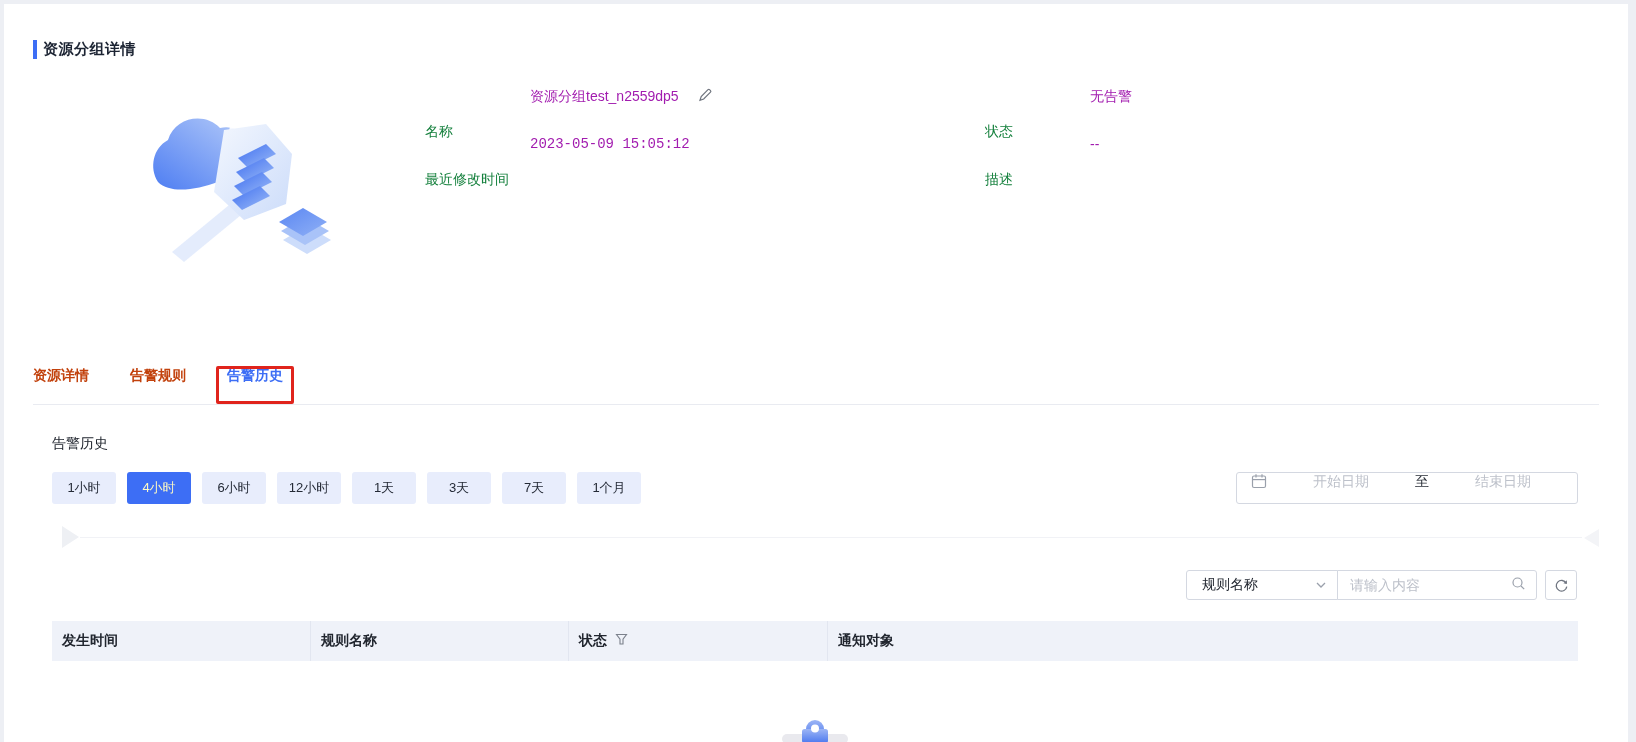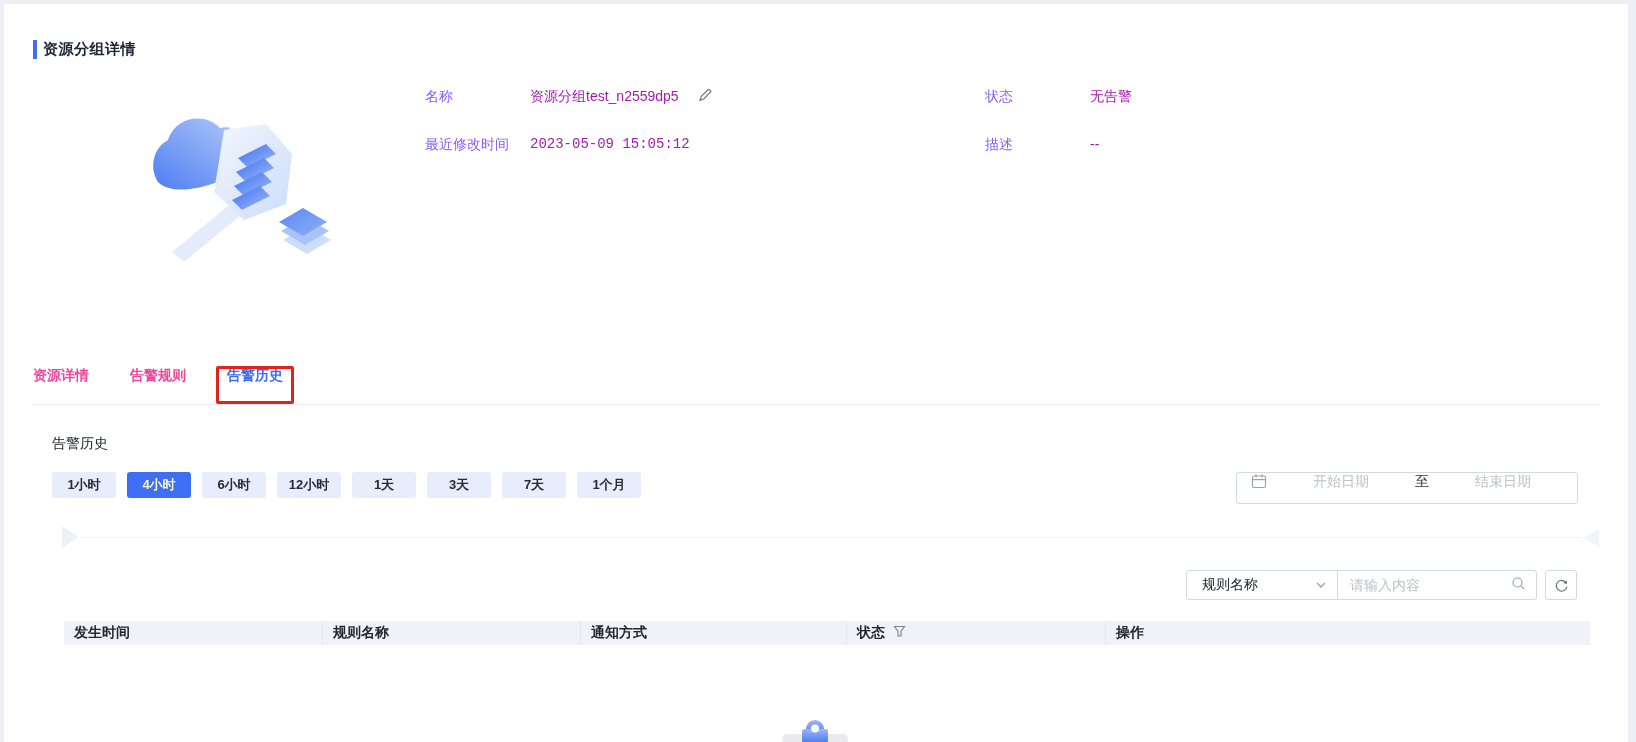--- a/index.html
+++ b/index.html
@@ -9,36 +9,36 @@
   .card { position:absolute; background:#ffffff; }
   .card-detail { left:4px; top:4px; width:1624px; height:400px; }
   .card-main { left:4px; top:337px; width:1624px; height:405px; }
 
   
   .accent-bar { position:absolute; left:29px; top:36px; width:4px; height:19px; background:#3d6ef5; }
   .detail-title { position:absolute; left:39px; top:36px; font-size:15px; font-weight:700; color:#1c2433; letter-spacing:.5px; }
   .illustration { position:absolute; left:140px; top:96px; width:190px; height:175px; }
 
   .fld { position:absolute; font-size:14px; white-space:nowrap; }
-  .fld-label { color:#8b5cf6; }
+  .fld-label { color:#15803d;margin-top:35px; }
   .fld-value { color:#a21caf; }
   .edit-icon { position:absolute; left:693px; top:83px; width:16px; height:16px; cursor:pointer; }
 
   
-  .tab { position:absolute; top:30px; height:22px; font-size:14px; font-weight:600; color:#ec4899; cursor:pointer; white-space:nowrap; }
+  .tab { position:absolute; top:30px; height:22px; font-size:14px; font-weight:600; color:#c2410c; cursor:pointer; white-space:nowrap; }
   .tab.active { color:#3d6ef5; }
   .tab-underline { position:absolute; left:221px; top:64px; width:63px; height:3px; background:#3d6ef5; border-radius:2px; }
   .tab-divider { position:absolute; left:29px; top:67px; width:1566px; height:1px; background:#e9ebf1; }
   .annotation-box { position:absolute; left:212px; top:29px; width:78px; height:38px; border:3px solid #e0241c; border-radius:2px; pointer-events:none; }
 
   .section-title { position:absolute; left:48px; top:98px; font-size:14px; color:#21262f; }
 
   
   .ranges { position:absolute; left:48px; top:135px; display:flex; gap:11px; }
-  .range-btn { width:64px; height:26px; border:none; border-radius:3px; background:#e8edfc; color:#242a36; font-size:13px; font-family:inherit; cursor:pointer;font-weight:bold; }
+  .range-btn { width:64px; height:32px; border:none; border-radius:3px; background:#e8edfc; color:#242a36; font-size:13px; font-family:inherit; cursor:pointer; }
   .range-btn.active { background:#3d6ef5; color:#fef9c3; }
 
   
   .date-picker { position:absolute; left:1232px; top:135px; width:342px; height:32px; background:#fff; border:1px solid #d4d8e1; border-radius:3px; display:flex; align-items:flex-start; cursor:pointer; }
   .date-picker .cal { margin-left:14px; flex:0 0 auto; }
   .dp-ph { flex:1; text-align:center; font-size:14px; color:#bdc1ca; }
   .dp-sep { flex:0 0 auto; font-size:14px; color:#2a2f38; }
 
   
   .strip-line { position:absolute; left:76px; top:200px; width:1502px; height:1px; background:#f1f2f6; }
@@ -51,21 +51,21 @@
   .rule-select { width:152px; height:30px; border:1px solid #d4d8e1; border-radius:3px 0 0 3px; background:#fff; display:flex; align-items:center; cursor:pointer; }
   .rule-select span { margin-left:15px; font-size:14px; color:#21262f; flex:1; }
   .rule-select svg { margin-right:10px; }
   .search-box { width:200px; height:30px; margin-left:-1px; border:1px solid #d4d8e1; border-radius:0 3px 3px 0; background:#fff; display:flex; align-items:center; }
   .search-box input { flex:1; border:none; outline:none; margin-left:12px; font-size:14px; font-family:inherit; color:#21262f; min-width:0; background:transparent; }
   .search-box input::placeholder { color:#bdc1ca; }
   .search-box .mag { margin-right:10px; cursor:pointer; flex:0 0 auto; }
   .refresh-btn { width:32px; height:30px; margin-left:8px; border:1px solid #d4d8e1; border-radius:3px; background:#fff; display:flex; align-items:center; justify-content:center; cursor:pointer; }
 
   
-  .table-header { position:absolute; left:48px; top:284px; width:1526px; height:24px; background:#eff2f9; display:flex;margin-left:12px; }
+  .table-header { position:absolute; left:48px; top:284px; width:1526px; height:40px; background:#eff2f9; display:flex; }
   .th { display:flex; align-items:center; padding-left:10px; font-size:14px; font-weight:600; color:#21262f; }
   .th + .th { border-left:1px solid #e2e6f0; }
   .th .funnel { margin-left:8px; cursor:pointer; }
   .th-c0{width:258px;} .th-c1{width:258px;} .th-c2{width:266px;} .th-c3{width:259px;} .th-c4{width:315px;} .th-c5{width:170px;}
 
   .empty-state { position:absolute; left:771px; top:383px; width:80px; height:60px; }
 </style>
 </head>
 <body>
 
@@ -194,33 +194,30 @@
       </div>
     </div>
 
     <div class="table-header">
       <div class="th th-c0">
           <span>发生时间</span>
         </div>
       <div class="th th-c1">
           <span>规则名称</span>
         </div>
-      <div class="th th-c2">
-          <span>通知方式</span>
-        </div>
       <div class="th th-c3">
         <span>状态</span>
         <span class="funnel">
           <svg width="13" height="13" viewBox="0 0 13 13">
             <path d="M1.5 1.5 H11.5 L8 6.2 V11 L5 11 V6.2 Z" fill="none" stroke="#7b818c" stroke-width="1.1"></path>
           </svg>
         </span>
       </div>
-      <div class="th th-c5">
-          <span>操作</span>
+      <div class="th th-c4">
+          <span>通知对象</span>
         </div>
     </div>
 
     <div class="empty-state">
       <svg width="80" height="60" viewBox="0 0 80 60">
         <defs>
           <linearGradient id="gClip" x1="0" y1="0" x2="0" y2="1">
             <stop offset="0" stop-color="#9cb5f5"></stop>
               <stop offset="1" stop-color="#4d79ef"></stop>
           </linearGradient>

